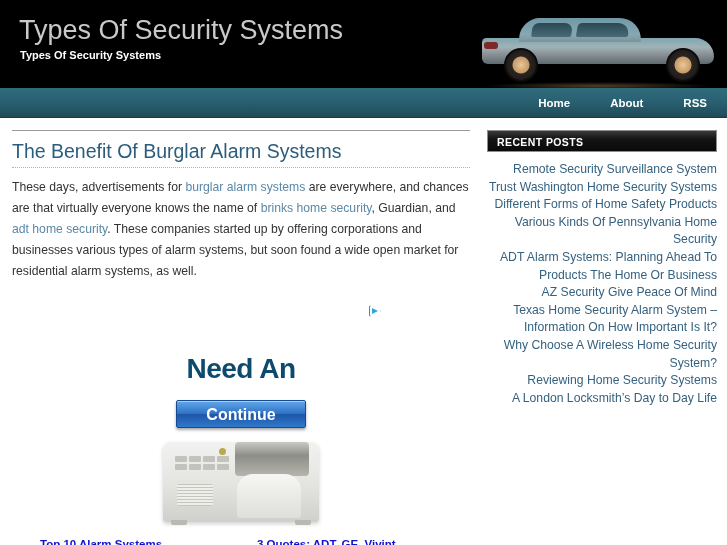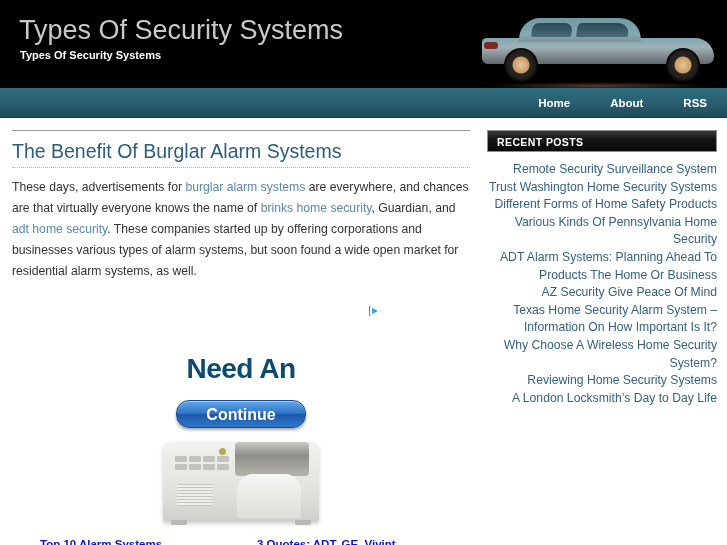--- a/index.html
+++ b/index.html
@@ -243,21 +243,21 @@
     border-bottom: 3.5px solid transparent;
     border-left: 6px solid #29a8e0;
   }
   .ad-cta {
     position: absolute;
     left: 50%;
     transform: translateX(-50%);
     top: 102px;
     width: 130px;
     height: 28px;
-    border-radius: 13px;
+    border-radius: 2px;
     background: linear-gradient(180deg, #62a7e8 0%, #2f73c8 48%, #1e56a8 52%, #2f79cb 100%);
     border: 1px solid #144a91;
     box-shadow: 0 2px 3px rgba(0,0,0,0.35), inset 0 1px 0 rgba(255,255,255,0.45);
     color: #ffffff;
     font-size: 16px;
     font-weight: bold;
     line-height: 28px;
     text-align: center;
     cursor: pointer;
   }

